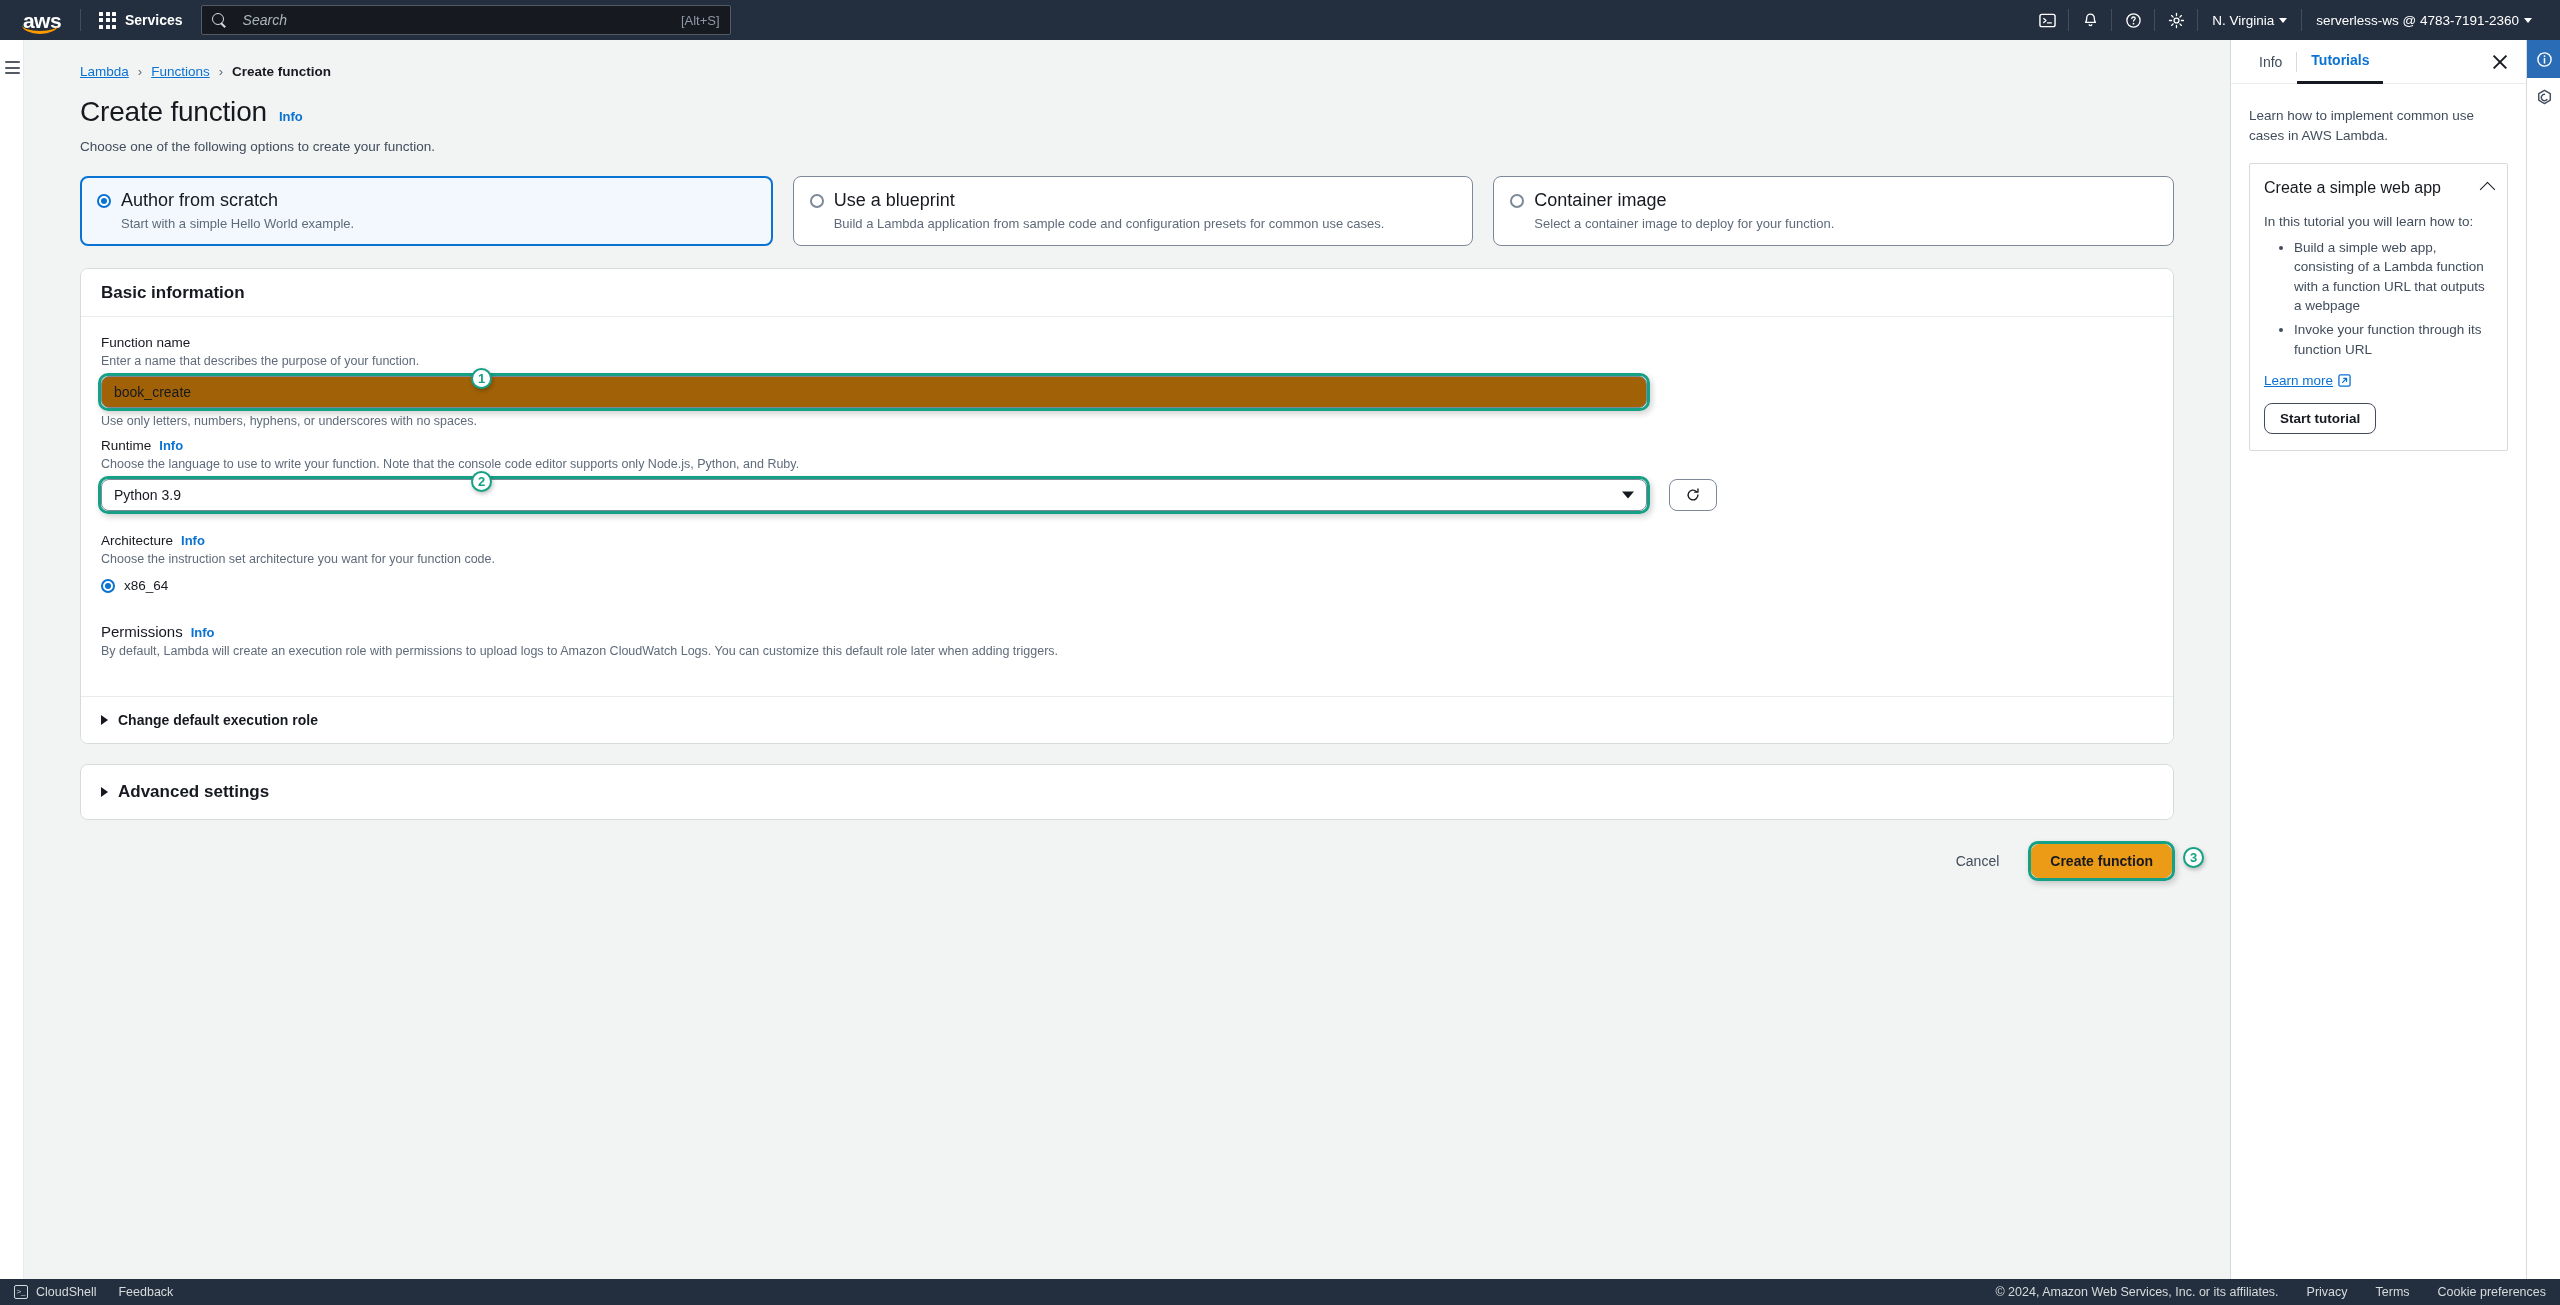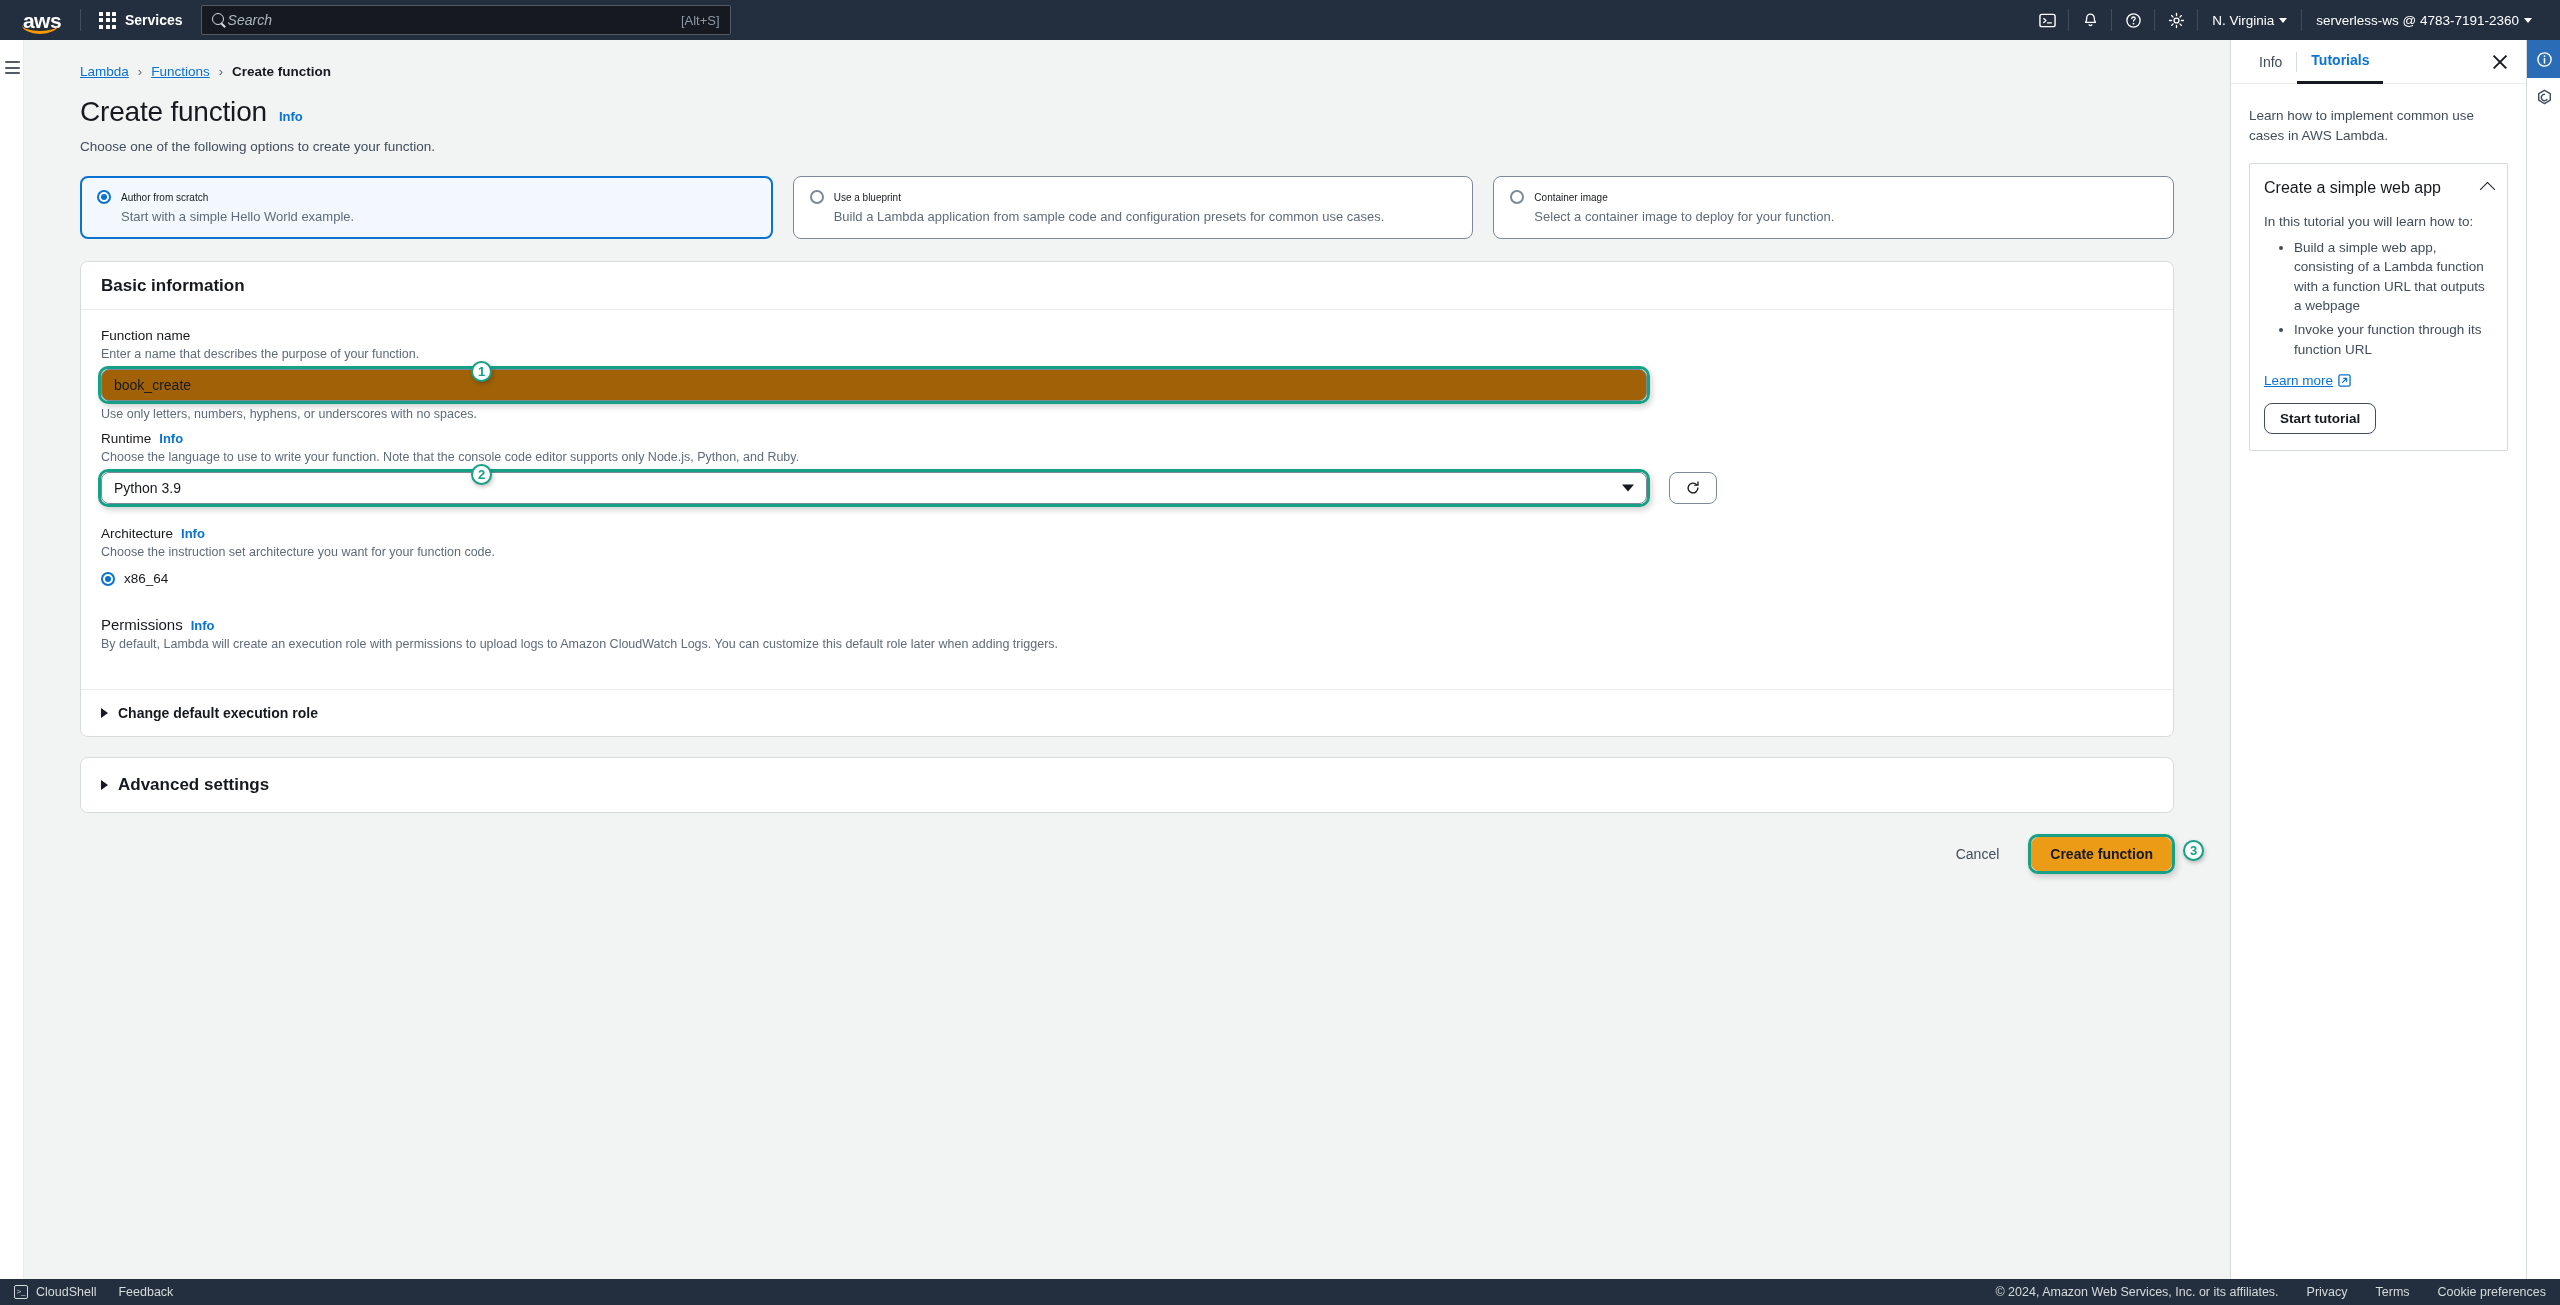--- a/index.html
+++ b/index.html
@@ -35,21 +35,21 @@
     display: flex; align-items: center; gap: 9px; height: 40px;
     padding: 0 6px; cursor: pointer;
   }
   .grid-icon { display: grid; grid-template-columns: repeat(3, 4px); gap: 2.5px; }
   .grid-icon i { width: 4px; height: 4px; background: #fff; border-radius: 0.5px; display: block; }
   .services-label { font-size: 14px; font-weight: bold; }
 
   .searchbar {
     margin-left: 12px; width: 530px; height: 30px; background: #16191f;
     border: 1px solid #545b64; border-radius: 2px;
-    display: flex; align-items: center; padding: 0 10px; gap: 1px;
+    display: flex; align-items: center; padding: 0 10px; gap: 16px;
     cursor: text;
   }
   .search-glyph { width: 15px; height: 15px; position: relative; flex: none; }
   .search-glyph::before {
     content: ""; position: absolute; left: 0; top: 0;
     width: 10px; height: 10px; border: 1.8px solid #d5dbdb; border-radius: 50%;
   }
   .search-glyph::after {
     content: ""; position: absolute; left: 9px; top: 9px;
     width: 6px; height: 1.8px; background: #d5dbdb; transform: rotate(45deg);
@@ -113,21 +113,21 @@
   .opt-head { display: flex; align-items: center; gap: 10px; }
   .radio {
     width: 14px; height: 14px; border-radius: 50%; border: 2px solid #7d8998;
     background: #fff; flex: none; position: relative;
   }
   .radio.on { border-color: #0972d3; }
   .radio.on::after {
     content: ""; position: absolute; left: 50%; top: 50%; width: 6px; height: 6px;
     background: #0972d3; border-radius: 50%; transform: translate(-50%, -50%);
   }
-  .opt-label { font-size: 10px; color: #16191f; }
+  .opt-label { font-size: 18px; color: #16191f; }
   .opt-sub { font-size: 13px; color: #5f6b7a; margin-top: 5px; padding-left: 24px; }
 
   
   .panel {
     background: #ffffff; border: 1px solid #d5dbdb; border-radius: 8px;
     margin-top: 22px; overflow: hidden;
   }
   .panel-header {
     padding: 14px 20px 13px 20px; border-bottom: 1px solid #e9ebed; background: #ffffff;
   }

